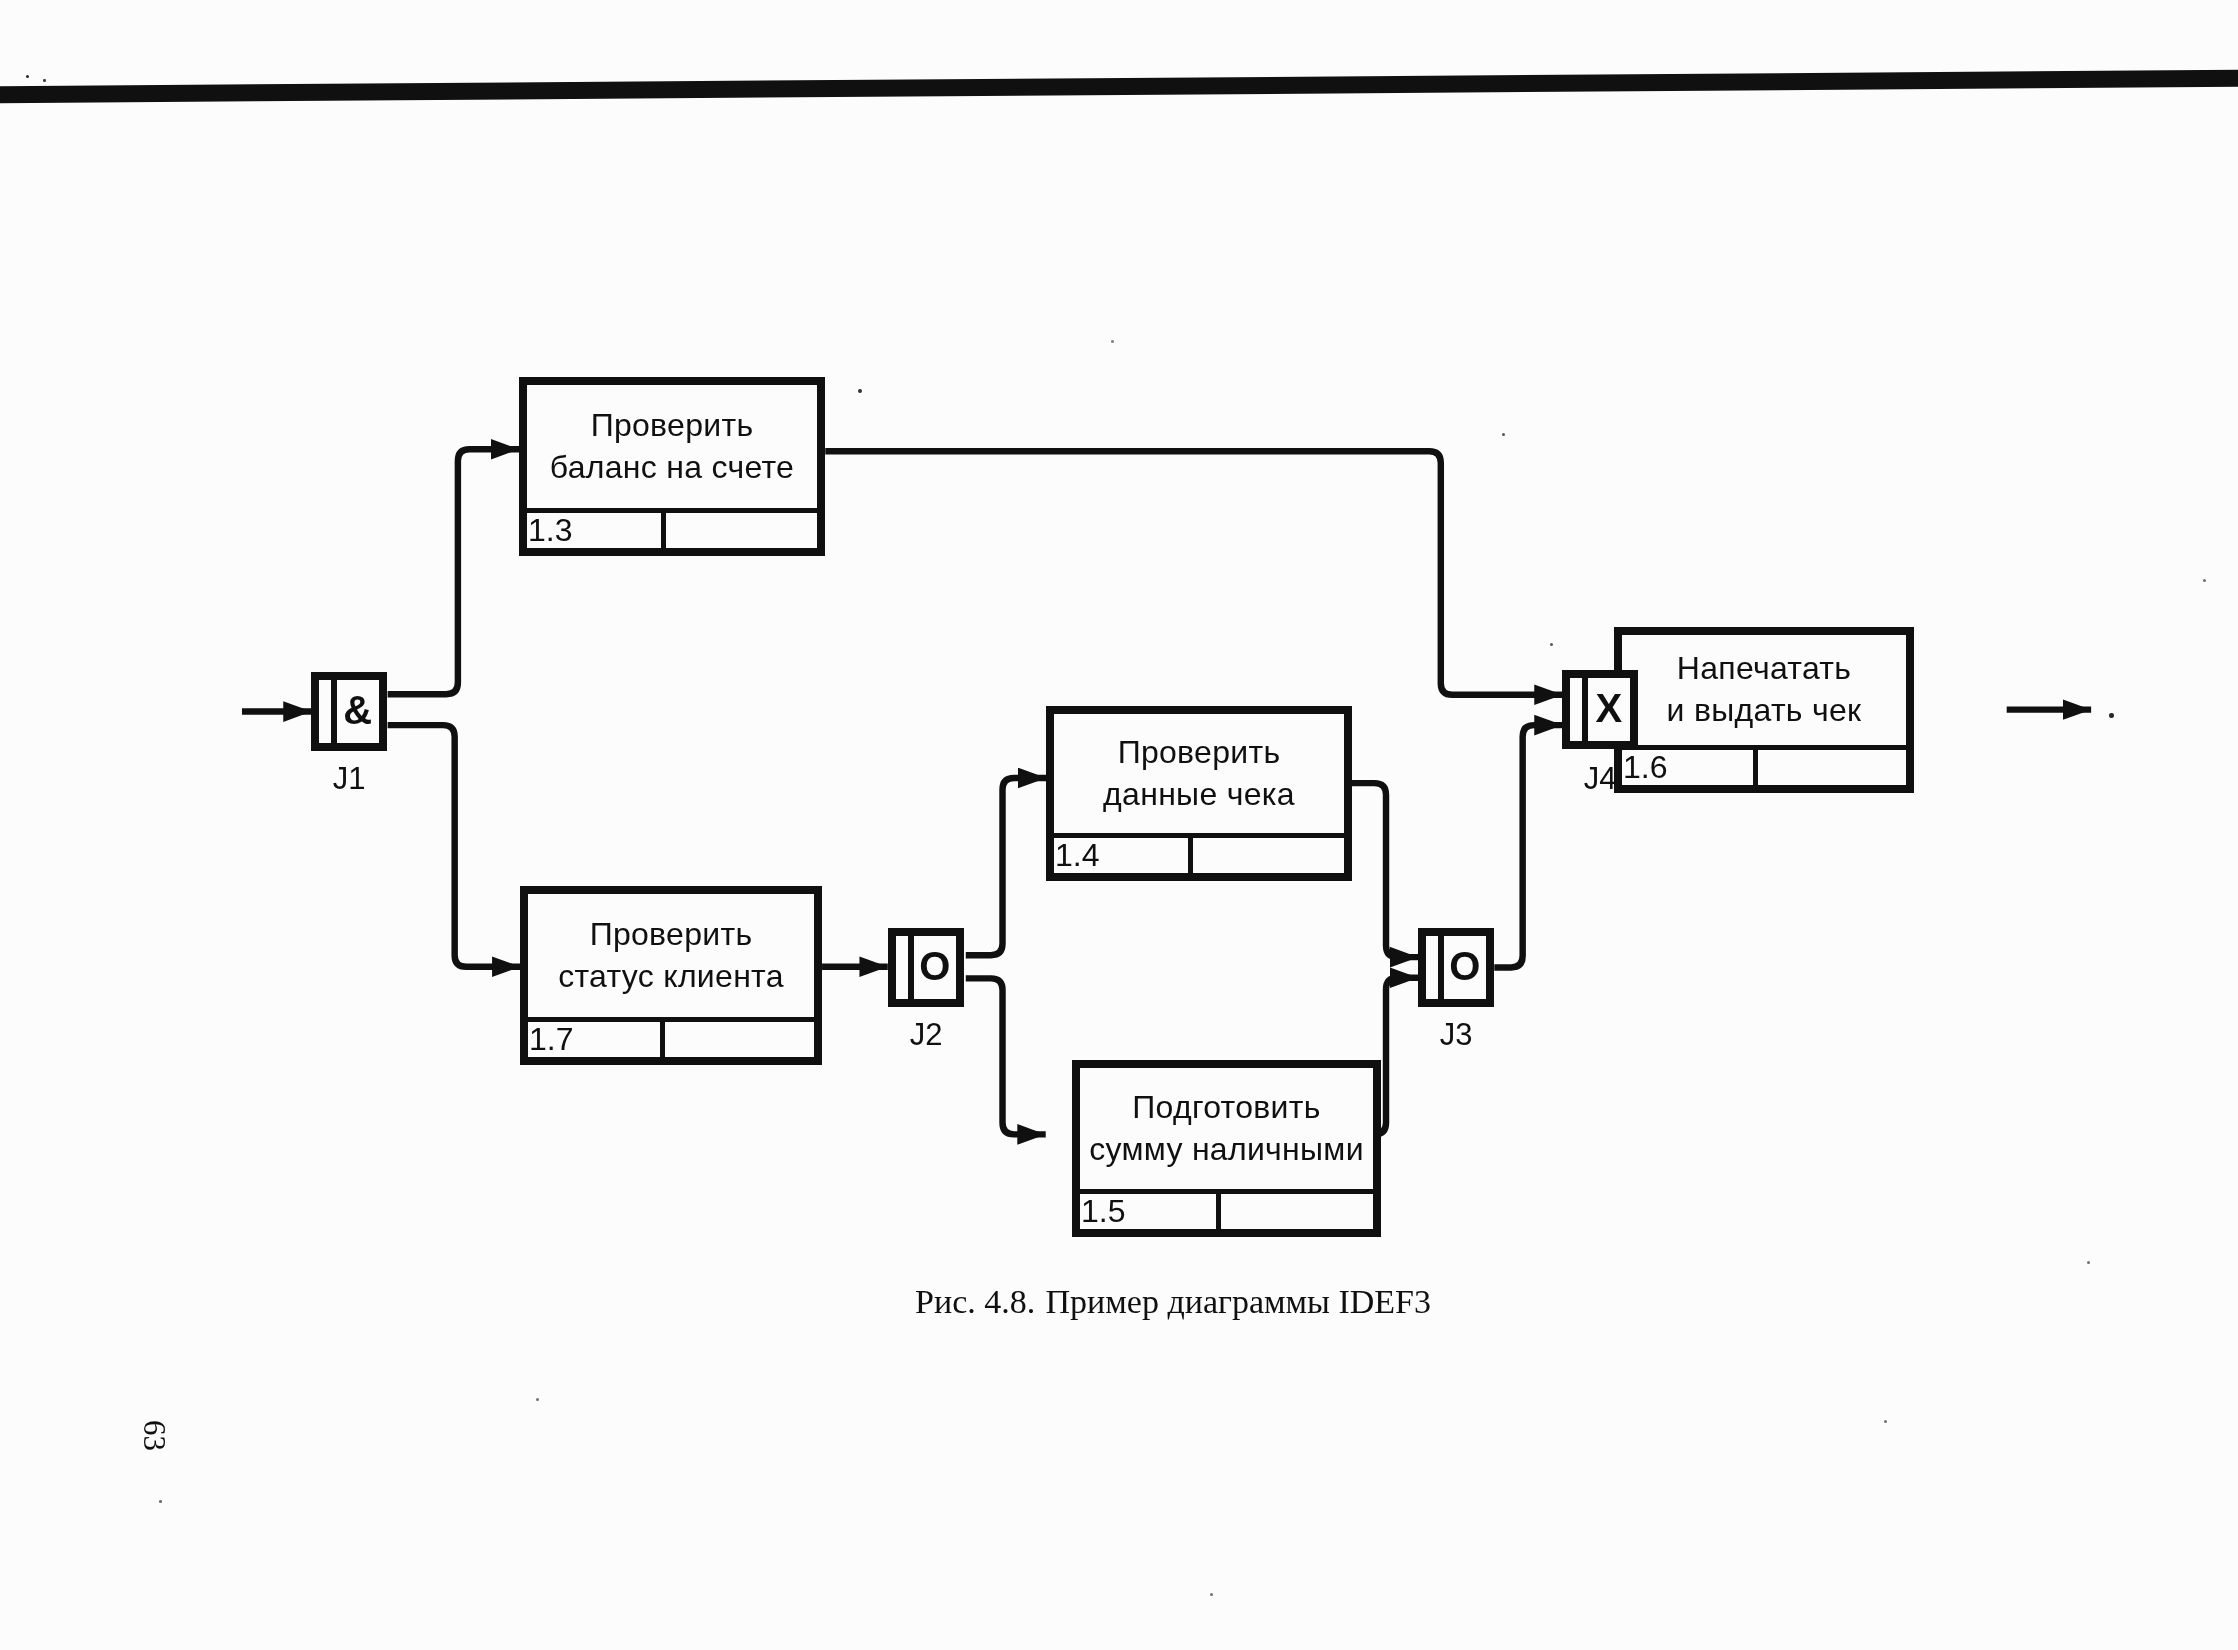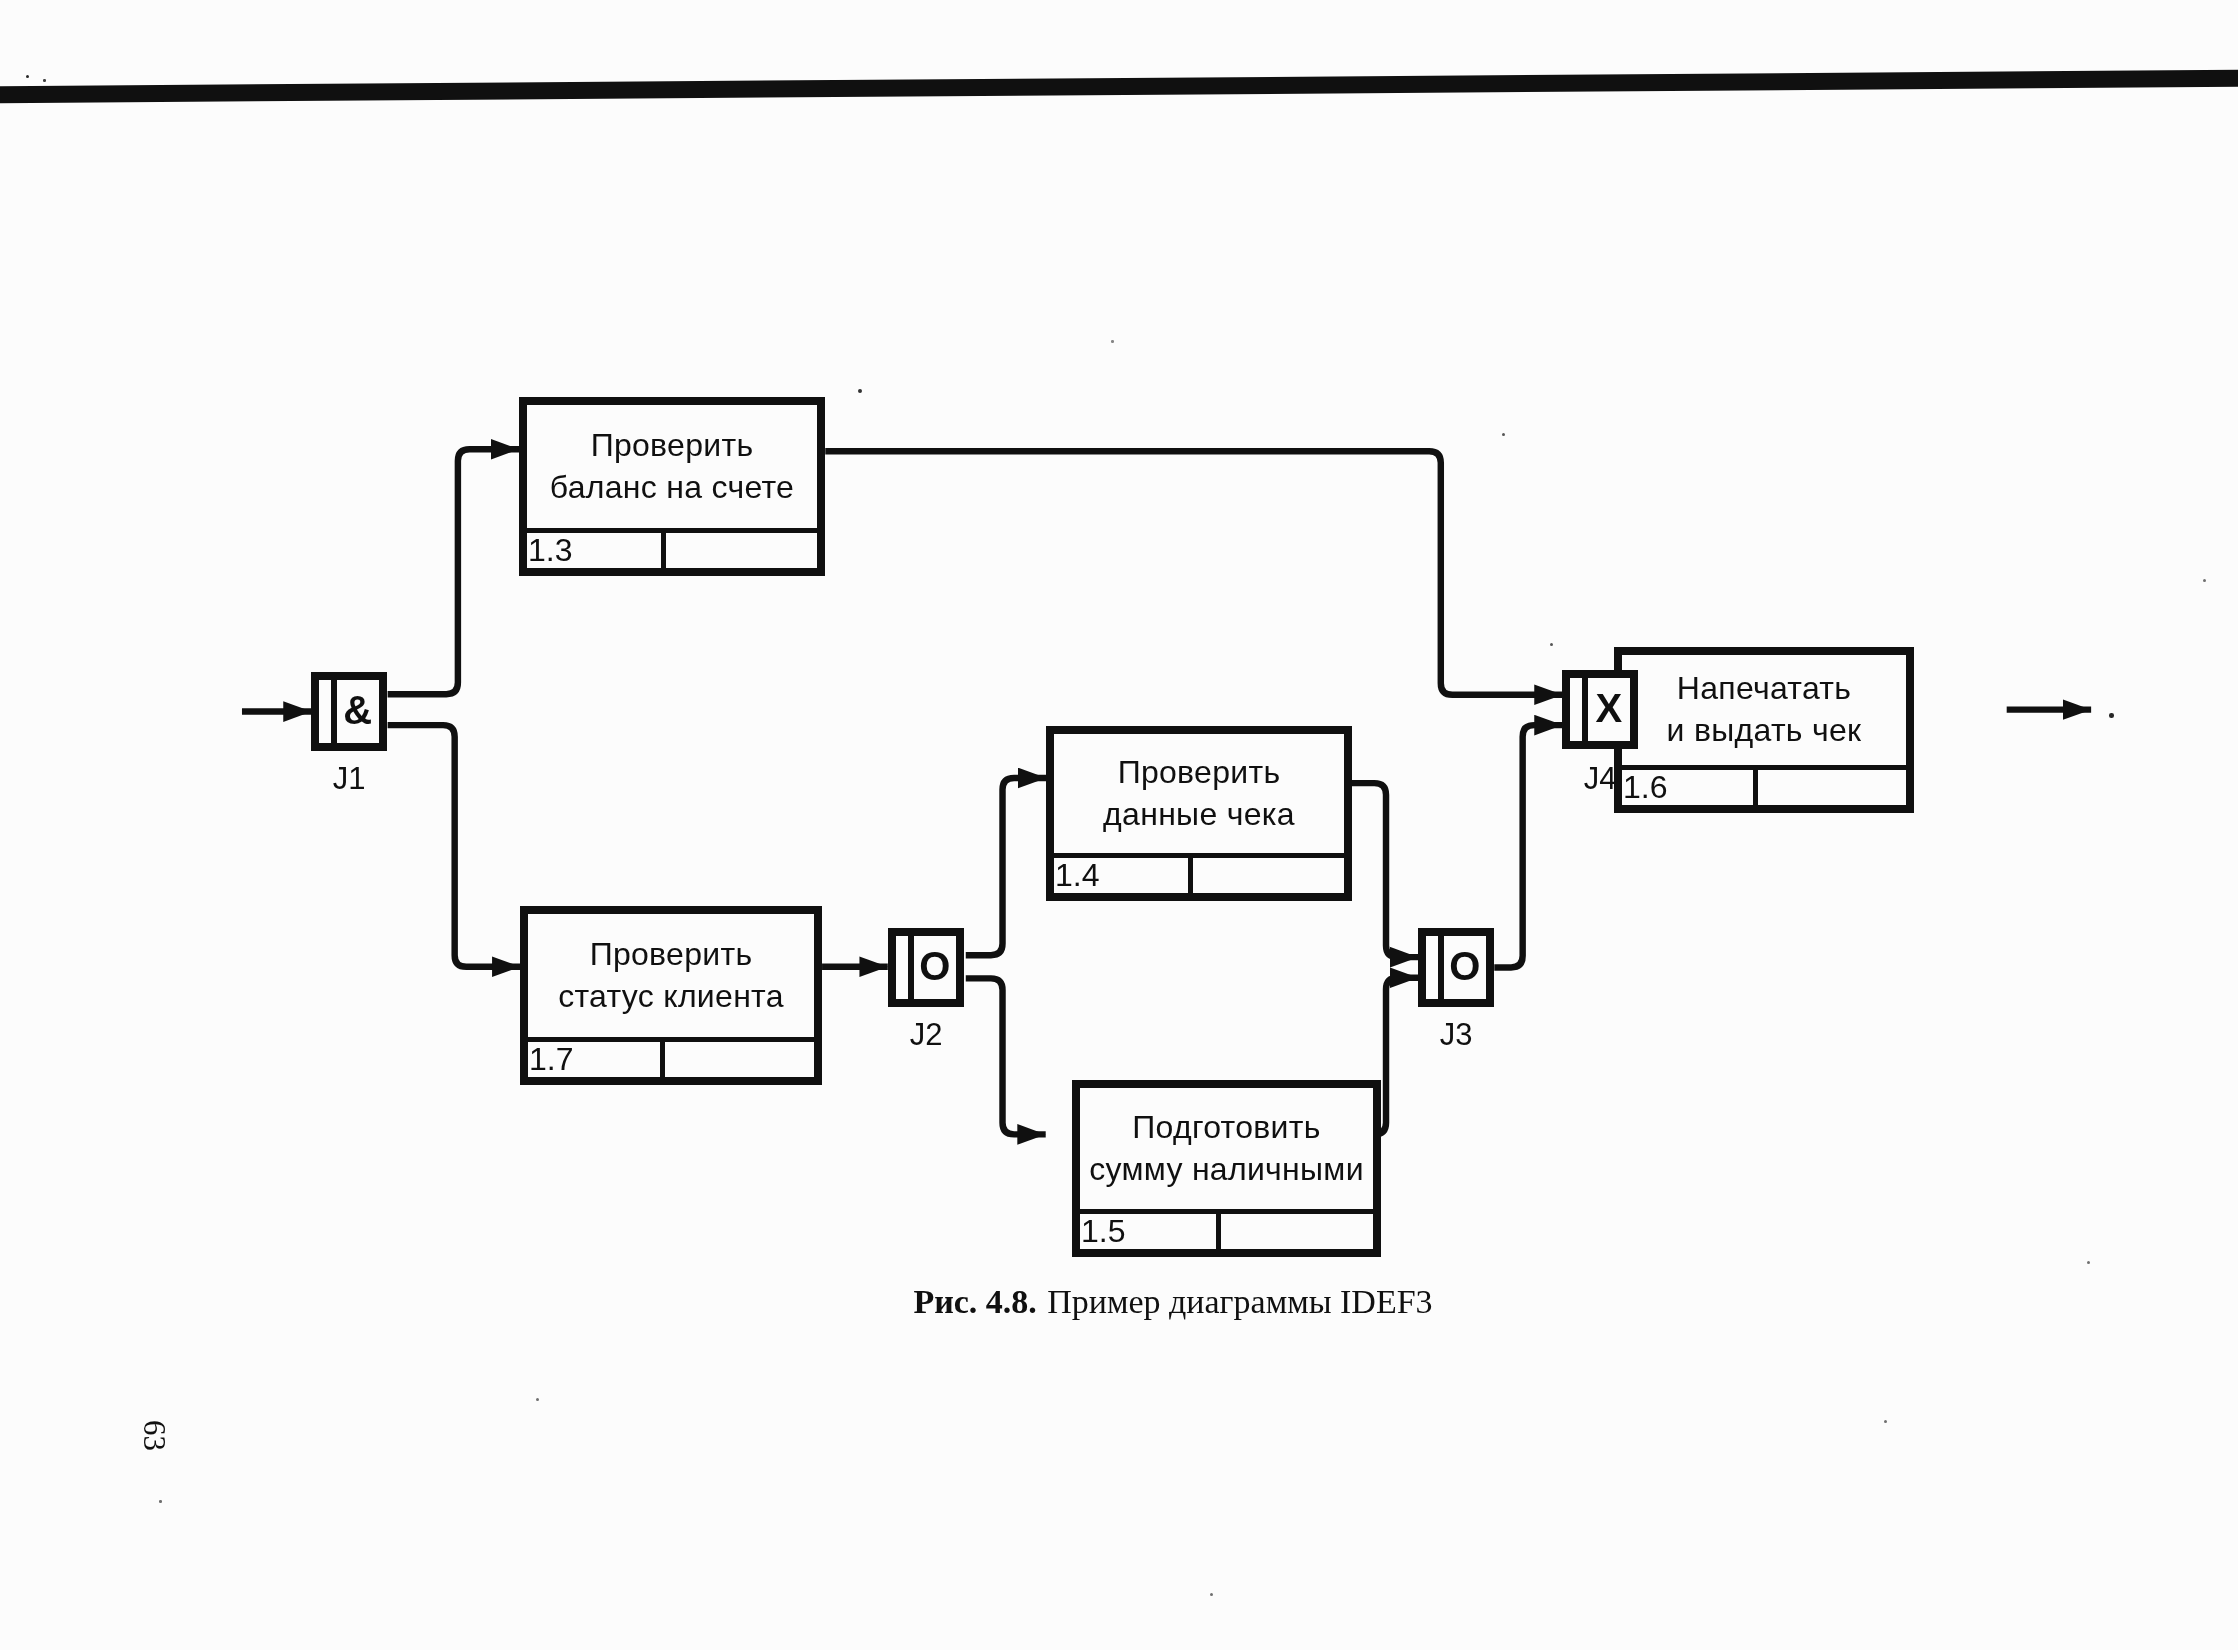--- a/index.html
+++ b/index.html
@@ -29,21 +29,21 @@
   svg.connectors{position:absolute;left:0;top:0;z-index:1;}
   svg.connectors path.wire{stroke:var(--ink);stroke-width:10px;fill:none;}
   svg.connectors marker path{fill:var(--ink);stroke:none;}
 
   
   .activity{
     position:absolute;z-index:2;
     background:var(--paper);
     border:8.4px solid var(--ink);
     box-sizing:border-box;
-    display:flex;flex-direction:column;margin-top:20px;
+    display:flex;flex-direction:column;
   }
   .activity .body{
     flex:1;
     display:flex;align-items:center;justify-content:center;
     text-align:center;
     font-size:32px;line-height:1.3;
     letter-spacing:0.3px;
   }
   .activity .strip{
     height:35px;
@@ -86,21 +86,21 @@
 
   
   .caption{
     position:absolute;z-index:2;
     left:883px;top:1283px;width:580px;
     text-align:center;
     font-family:"Liberation Serif", serif;
     font-size:34px;
     white-space:nowrap;
   }
-  .caption .cap-bold{font-weight:700;margin-right:10.3px;margin-top:28px;}
+  .caption .cap-bold{font-weight:400;margin-right:10.3px;margin-top:28px;}
   .page-num{
     position:absolute;z-index:2;
     left:135px;top:1416px;width:39px;height:39px;
     line-height:39px;text-align:center;
     font-family:"Liberation Serif", serif;
     font-size:31px;
     transform:rotate(90deg);
   }
 </style>
 </head>

